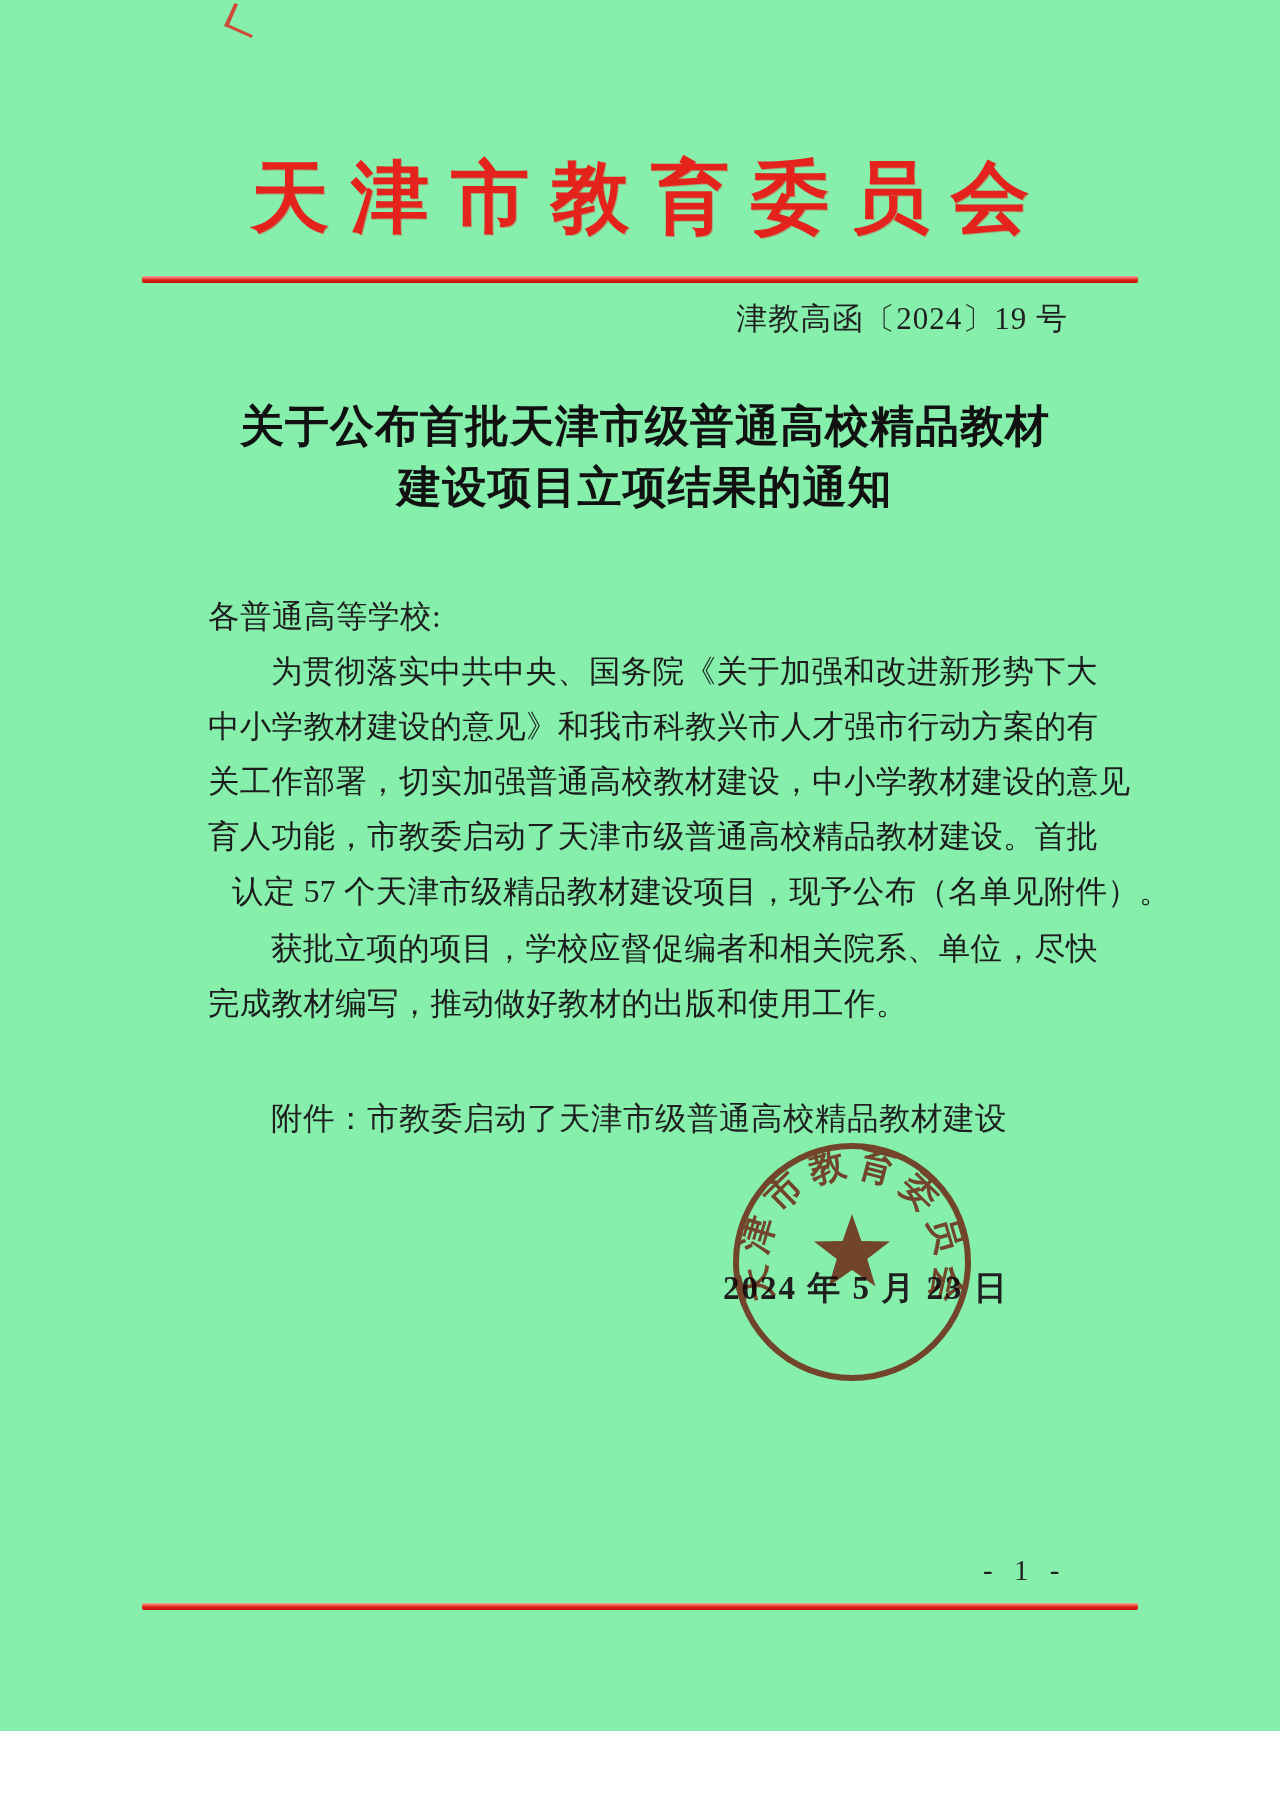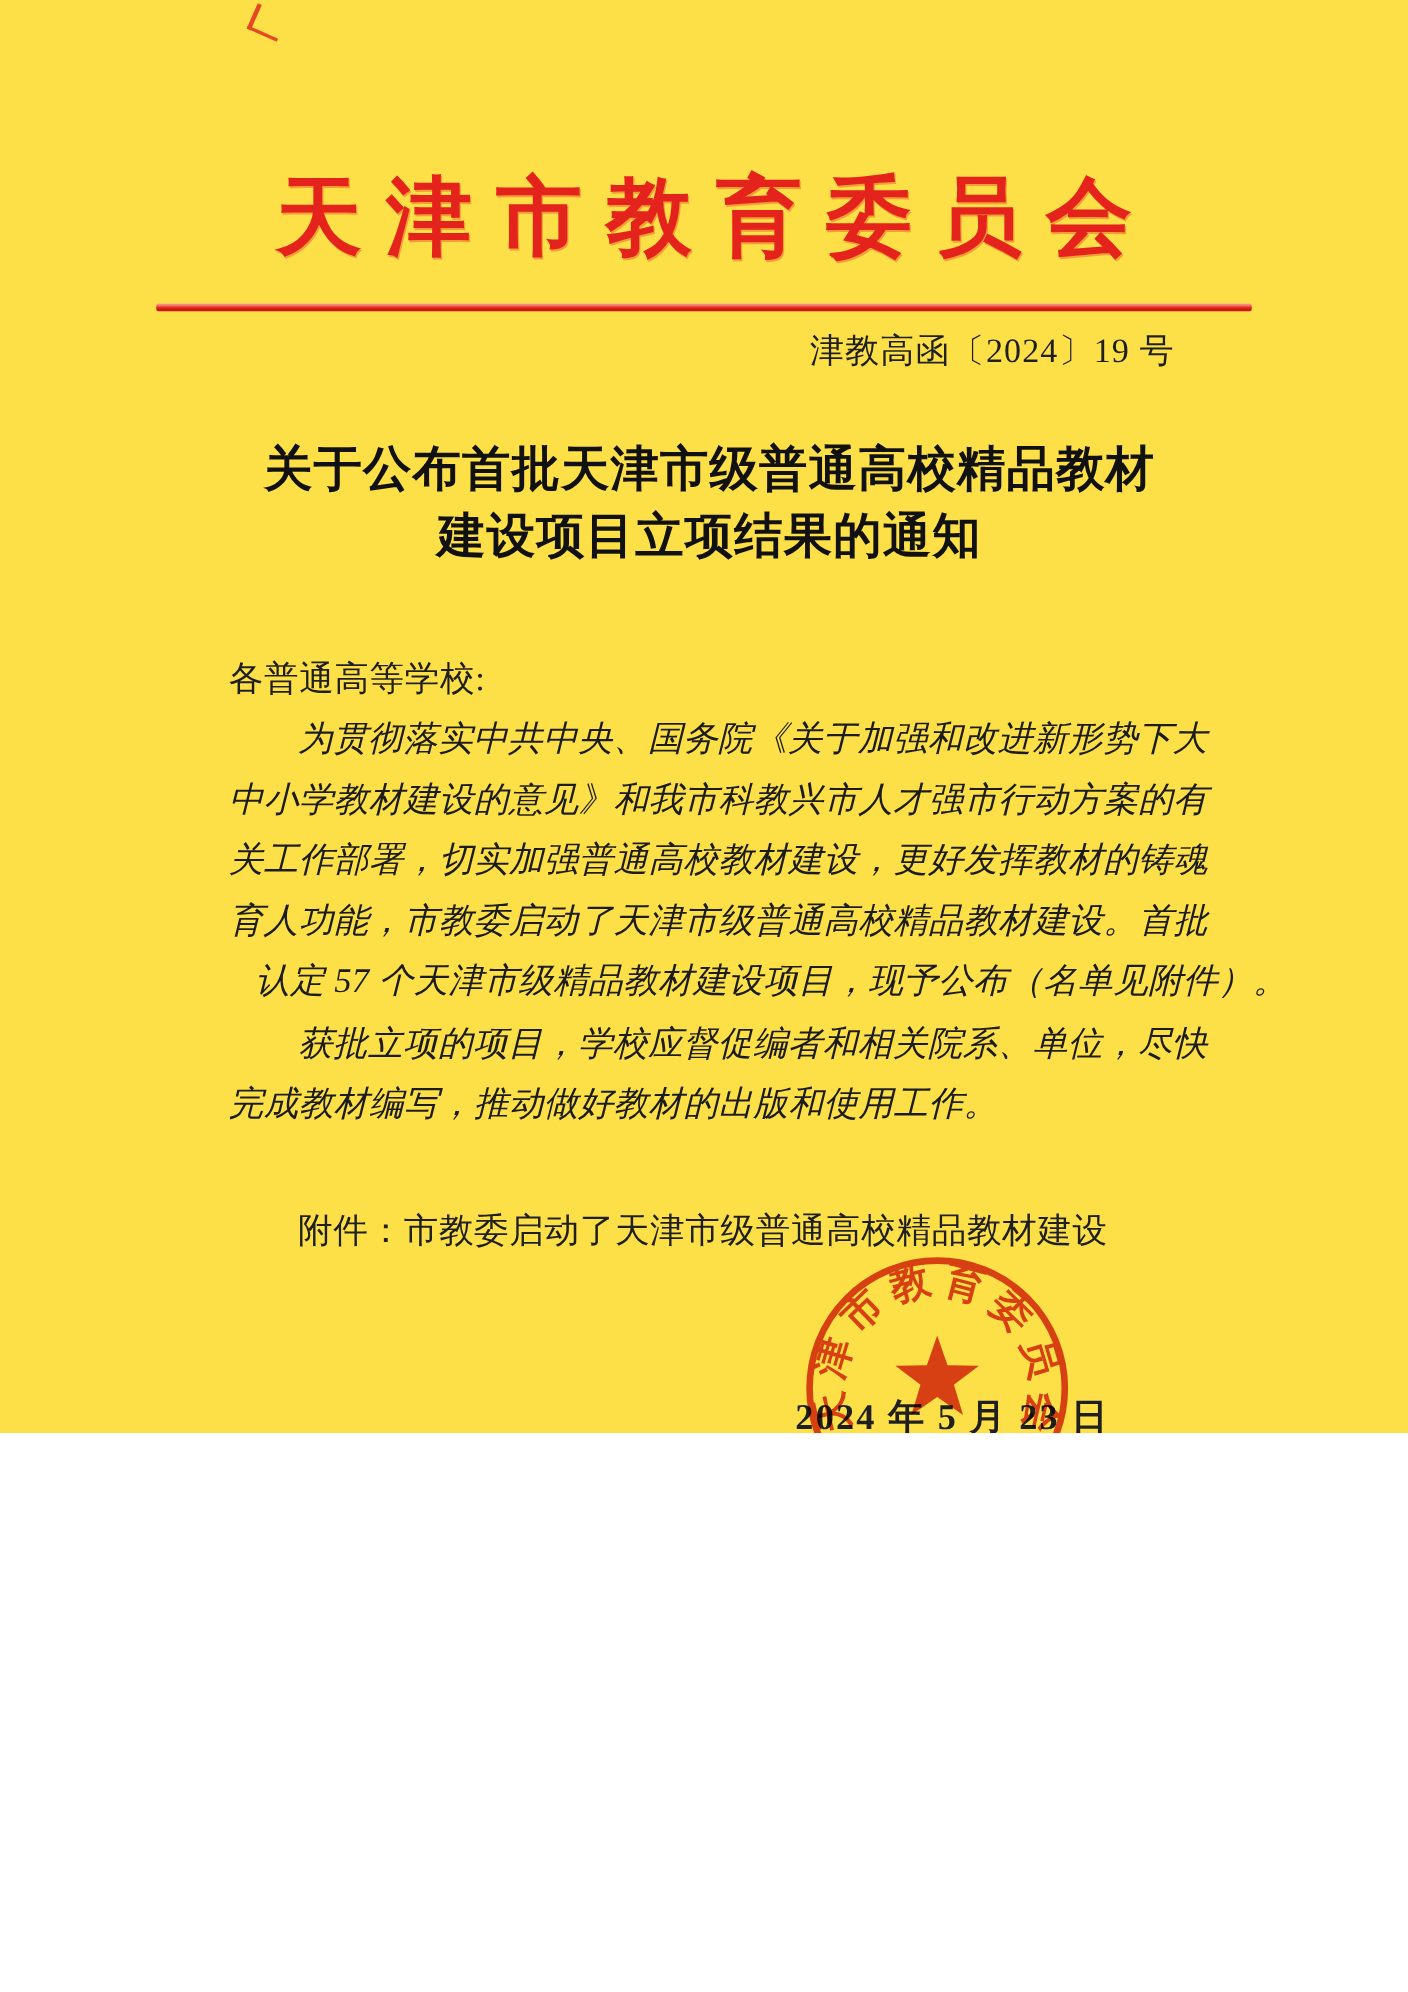--- a/index.html
+++ b/index.html
@@ -1,19 +1,19 @@
 <!DOCTYPE html>
 <html><head>
 <meta charset="utf-8">
 <style>
   html,body { margin:0; padding:0; background:#ffffff; }
   .page {
     position:relative;
-    width:1280px; height:1303px;
-    background:#fde047;
+    width:1280px; height:1731px;
+    background:#86efac;
     overflow:hidden;
     font-family:"Liberation Serif","DejaVu Serif",serif;
     color:#1f1f1f;
   }
   
   .scan-mark {
     position:absolute; left:228px; top:8px; width:26px; height:22px;
     border-left:4px solid #e0231a; border-bottom:3px solid #e0231a;
     transform:rotate(24deg); opacity:.8;
   }
@@ -44,21 +44,20 @@
     letter-spacing:1px; color:#111;
   }
   .salutation {
     position:absolute; left:208px; top:596px;
     font-size:31.5px; letter-spacing:.5px; white-space:nowrap;
   }
   .body-line {
     position:absolute; left:208px;
     font-size:31.5px; letter-spacing:.3px; white-space:nowrap;
     color:#1c1c1c;
-    font-style:italic;
   }
   .indent { padding-left:63px; }
   .y0 { top:651px; } .y1 { top:706px; } .y2 { top:761px; }
   .y3 { top:816px; } .y4 { top:871px;margin-left:24px; }
   .y5 { top:928px;text-align:right; } .y6 { top:983px; }
   .attachment {
     position:absolute; left:271px; top:1098px;
     font-size:31.5px; letter-spacing:.5px; white-space:nowrap;
   }
   .sign-date {
@@ -91,21 +90,21 @@
 
   <div class="doc-title">
     <div>关于公布首批天津市级普通高校精品教材</div>
     <div>建设项目立项结果的通知</div>
   </div>
 
   <div class="salutation">各普通高等学校:</div>
 
   <div class="body-line indent y0">为贯彻落实中共中央、国务院《关于加强和改进新形势下大</div>
   <div class="body-line y1">中小学教材建设的意见》和我市科教兴市人才强市行动方案的有</div>
-  <div class="body-line y2">关工作部署，切实加强普通高校教材建设，更好发挥教材的铸魂</div>
+  <div class="body-line y2">关工作部署，切实加强普通高校教材建设，中小学教材建设的意见</div>
   <div class="body-line y3">育人功能，市教委启动了天津市级普通高校精品教材建设。首批</div>
   <div class="body-line y4">认定 57 个天津市级精品教材建设项目，现予公布（名单见附件）。</div>
   <div class="body-line indent y5">获批立项的项目，学校应督促编者和相关院系、单位，尽快</div>
   <div class="body-line y6">完成教材编写，推动做好教材的出版和使用工作。</div>
 
   <div class="attachment">附件：市教委启动了天津市级普通高校精品教材建设</div>
 
   <div class="sign-date">2024 年 5 月 23 日</div>
 
   <svg class="seal" width="260" height="260" viewBox="0 0 260 260" aria-hidden="true">

